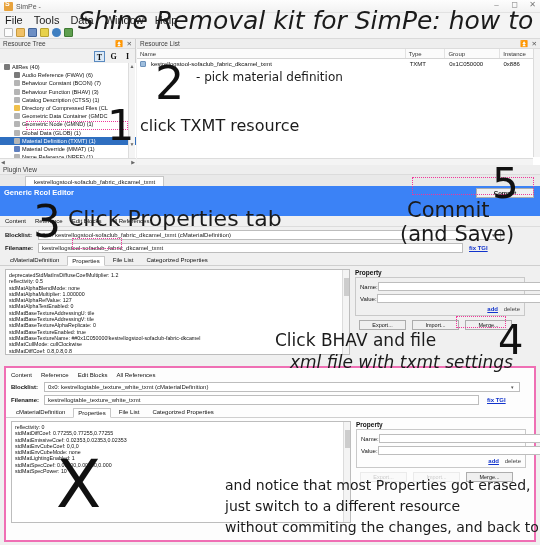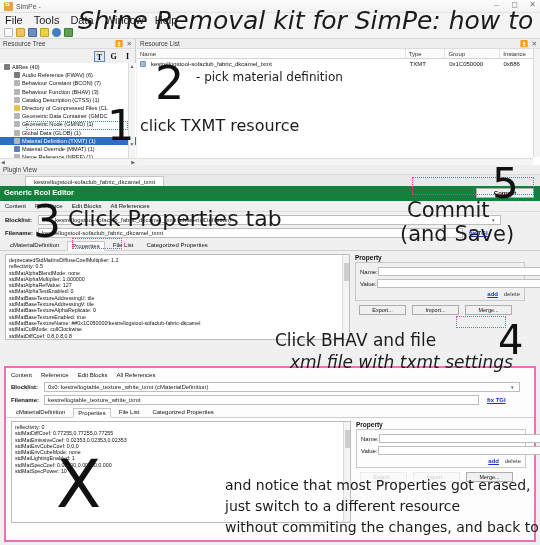--- a/index.html
+++ b/index.html
@@ -84,21 +84,21 @@
 
   
   .plugin-strip { position:absolute; left:0; top:165px; width:540px; height:10px; background:#eeeeee; border-bottom:1px solid #dcdcdc;
     font-size:6.5px; color:#3a3a3a; padding-left:3px; line-height:10px;}
 
   
   .panel-mid { position:absolute; left:0; top:175px; width:540px; height:188px; background:#f0f0f0; }
   .doctab-row { height:11px; background:#e9e9e9; display:flex; align-items:flex-end; padding-left:25px;}
   .doctab { background:#fff; border:1px solid #c6c6c6; border-bottom:none; font-size:6px; color:#222;
     padding:1px 8px 1px 8px; height:10px; line-height:8px; }
-  .ed-title { height:15px; background:#15803d; color:#fff; font-size:7.5px; font-weight:bold;
+  .ed-title { height:30px; background:#3b82f6; color:#fff; font-size:7.5px; font-weight:bold;
     line-height:13px; padding-left:4px; position:relative; }
   .commit-btn { position:absolute; right:6px; top:1.5px; width:58px; height:10px; background:#f0f0f0;
     border:1px solid #adadad; font-size:6px; color:#111; text-align:center; line-height:9px; }
   .ed-tabs { height:11px; background:#f0f0f0; display:flex; align-items:center; padding-left:5px; gap:9px;
     border-bottom:1px solid #dcdcdc; }
   .ed-tab { font-size:6px; color:#111; }
 
   .fieldrow { display:flex; align-items:center; height:11px; margin-top:2px; padding-left:5px; }
   .flabel { font-size:6px; font-weight:bold; color:#111; width:33px; }
   .fbox { height:10px; border:1px solid #bdbdbd; background:#fff; font-size:6px; color:#222;

